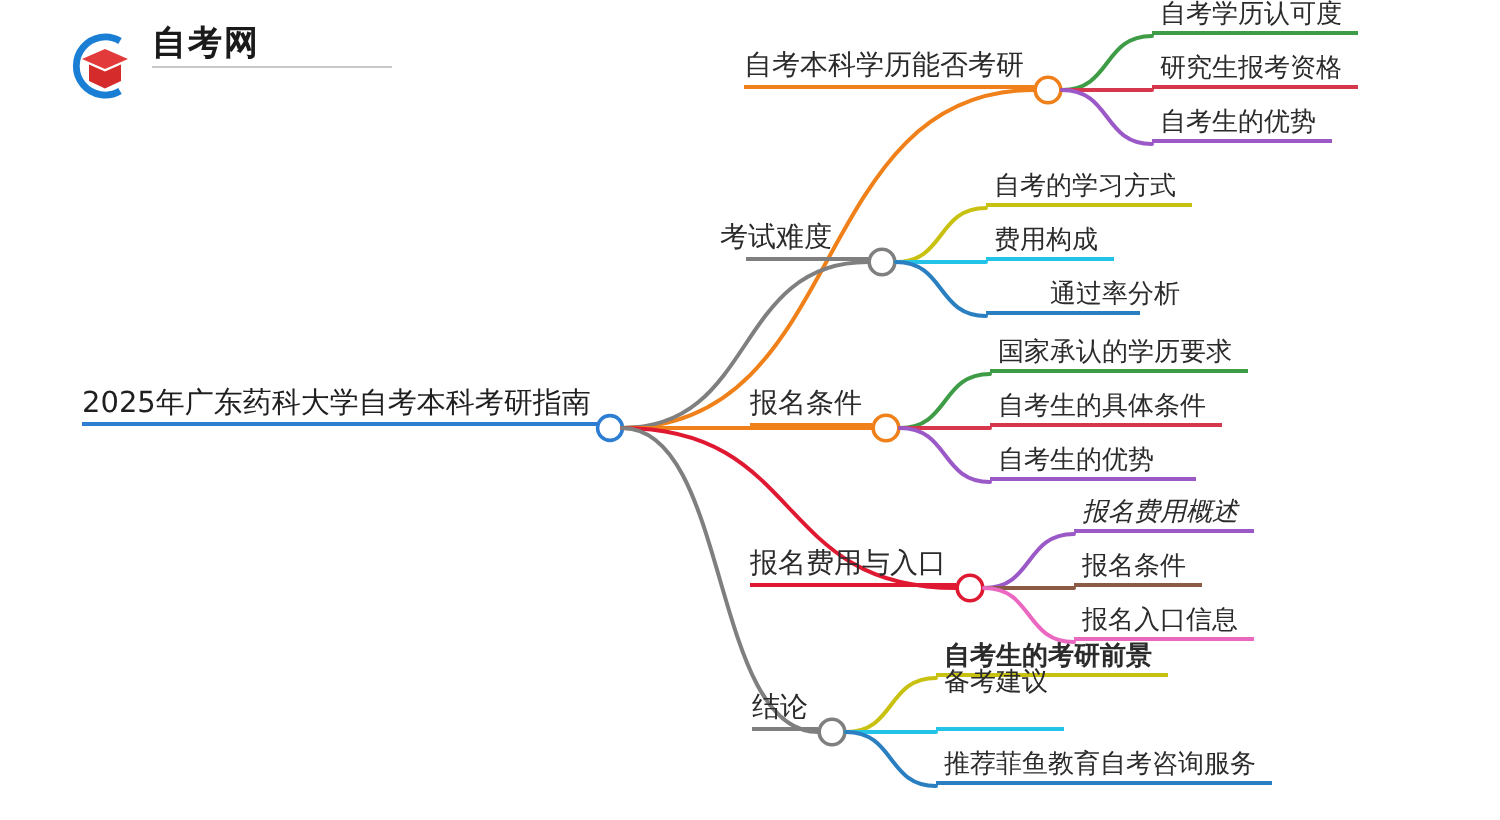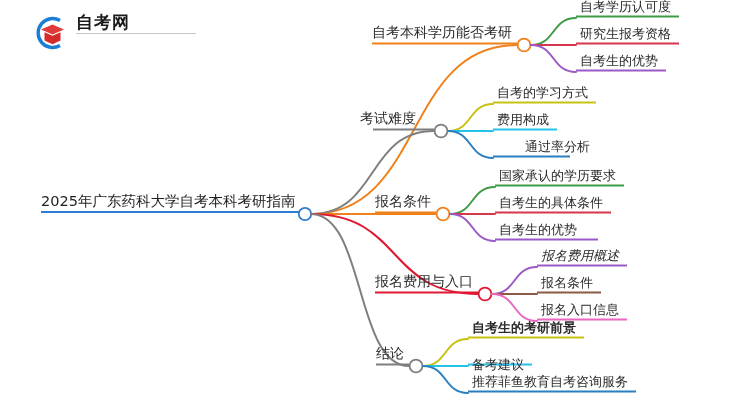--- a/index.html
+++ b/index.html
@@ -109,17 +109,17 @@
       <div class="node-label l1-label" style="top: 193px; left: 375px;">报名条件</div>
       <div class="node-label l2-label" style="top: 167px; left: 499px;">国家承认的学历要求</div>
       <div class="node-label l2-label" style="top: 194px; left: 499px;">自考生的具体条件</div>
       <div class="node-label l2-label" style="top: 221px; left: 499px;">自考生的优势</div>
       <div class="node-label l1-label" style="top: 273px; left: 375px;">报名费用与入口</div>
       <div class="node-label l2-label" style="top: 247px; left: 541px; font-style: italic;">报名费用概述</div>
       <div class="node-label l2-label" style="top: 274px; left: 541px;">报名条件</div>
       <div class="node-label l2-label" style="top: 301px; left: 541px;">报名入口信息</div>
       <div class="node-label l1-label" style="top: 345px; left: 376px;">结论</div>
       <div class="node-label l2-label" style="top: 319px; left: 472px; font-weight: bold;">自考生的考研前景</div>
-      <div class="node-label l2-label" style="top: 356px; left: 472px;">备考建议</div>
+      <div class="node-label l2-label" style="top: 332px; left: 472px;">备考建议</div>
       <div class="node-label l2-label" style="top: 373px; left: 472px;">推荐菲鱼教育自考咨询服务</div>
     </div>
 
 </div>
 
 </body></html>

